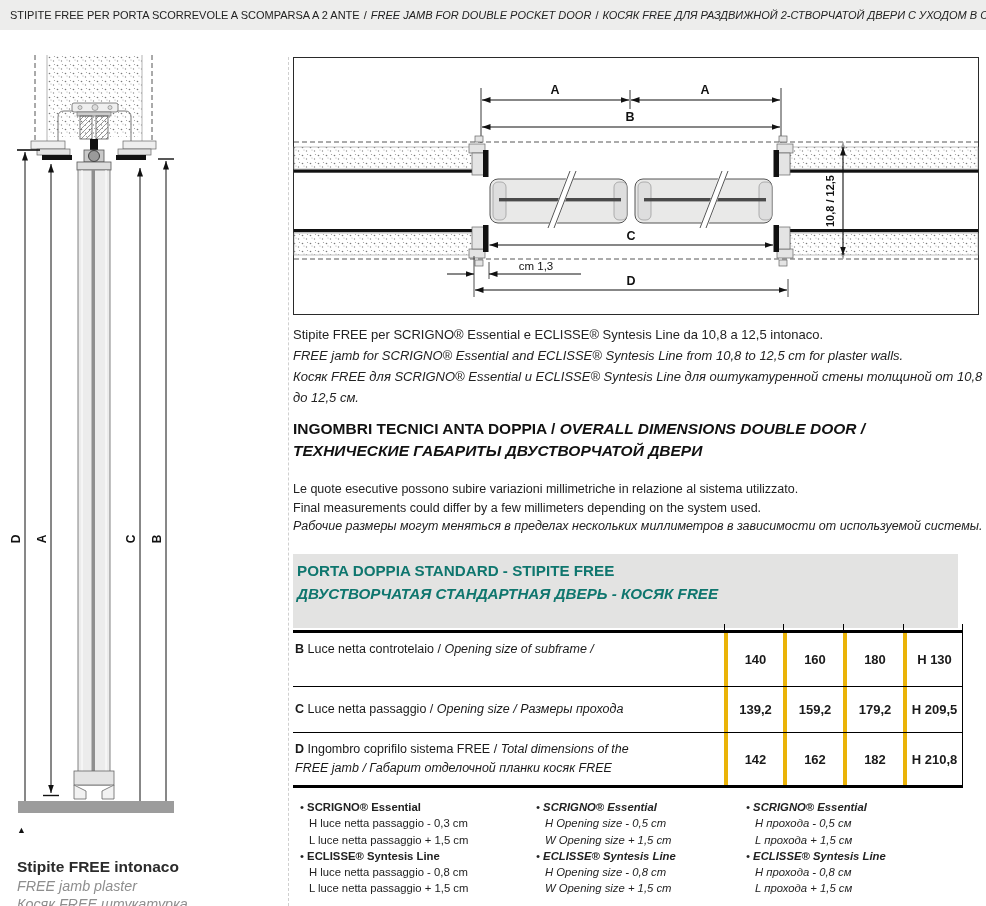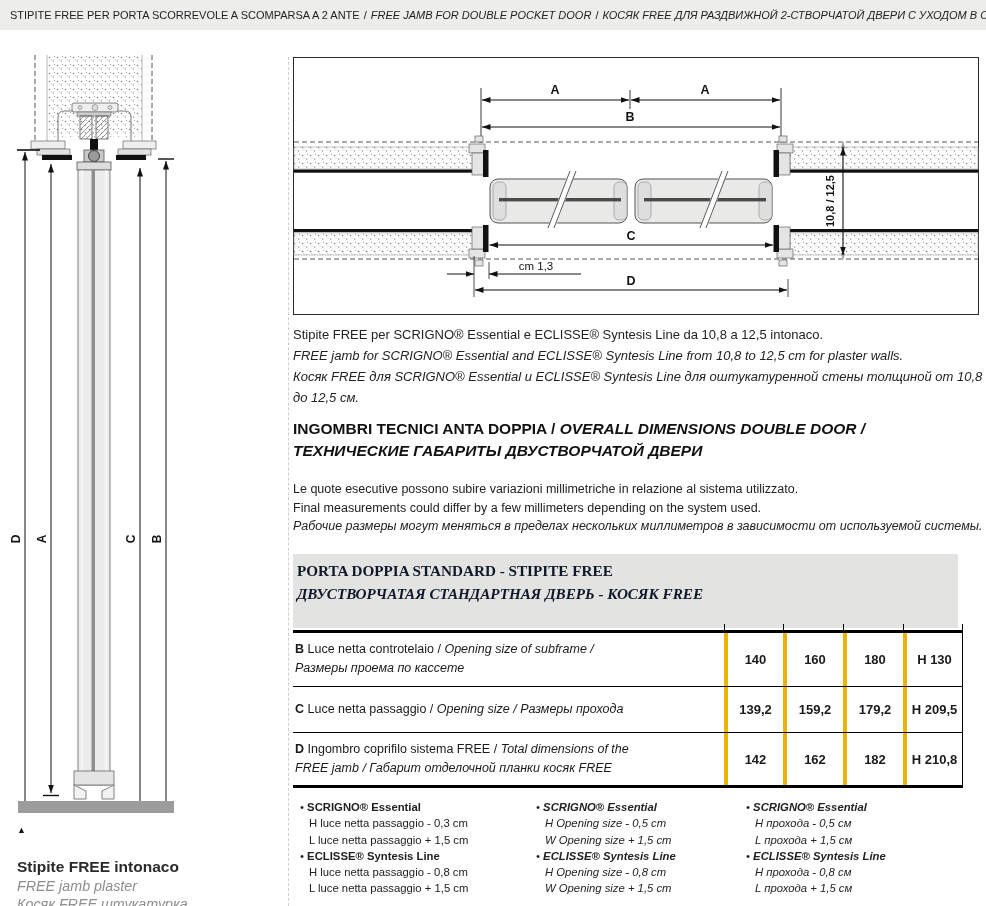--- a/index.html
+++ b/index.html
@@ -20,21 +20,21 @@
   svg text { font-family:"Liberation Sans", sans-serif; fill:#111; }
 
   .drawing-caption { left:293px; top:324px; width:690px; font-size:13px; line-height:21px; color:#222; }
 
   .main-heading { left:293px; top:418px; width:690px; font-size:15.5px; font-weight:bold;
                   line-height:22px; color:#111; }
 
   .notes { left:293px; top:480px; width:690px; font-size:12.5px; line-height:18.5px; color:#222; }
 
   .section-bar { left:293px; top:554px; width:665px; height:74px; background:#e3e3e2;
-                 padding:5px 0 0 4px; font-size:15.2px; font-weight:bold; line-height:23px; color:#0f172a;font-family:Liberation Serif, serif; }
+                 padding:5px 0 0 4px; font-size:15.2px; font-weight:bold; line-height:23px; color:#0f766e; }
 
   .dim-table { left:293px; top:630px; width:670px; border-top:3px solid #000; border-bottom:3px solid #000;
                font-size:12.5px; }
   .t-row { display:flex; }
   .t-row + .t-row { border-top:1px solid #000; }
   .row-b { height:53px; }
   .row-c { height:46px; }
   .row-d { height:53px; }
   .c-desc { width:431px; padding:7px 10px 0 2px; line-height:19px; }
   .row-c .c-desc { display:flex; align-items:center; padding-top:0; }
@@ -303,21 +303,20 @@
   <div class="abs tk" style="left:843px"></div>
   <div class="abs tk" style="left:903px"></div>
   <div class="abs tk" style="left:962px"></div>
 
   <div class="abs dim-table">
     <div class="t-row row-b">
       <div class="c-desc">
         <div>
           <span class="b">B</span><span> Luce netta controtelaio / </span><span class="i">Opening size of subframe /</span>
         </div>
-        <div><span class="i">Размеры проема по кассете</span></div>
       </div>
       <div class="c-val c-v1">140</div>
       <div class="c-val c-v2">160</div>
       <div class="c-val c-v3">180</div>
       <div class="c-val c-v4">H 130</div>
     </div>
     <div class="t-row row-c">
       <div class="c-desc">
         <div>
           <span class="b">C</span><span> Luce netta passaggio / </span><span class="i">Opening size / </span><span class="i">Размеры прохода</span>

